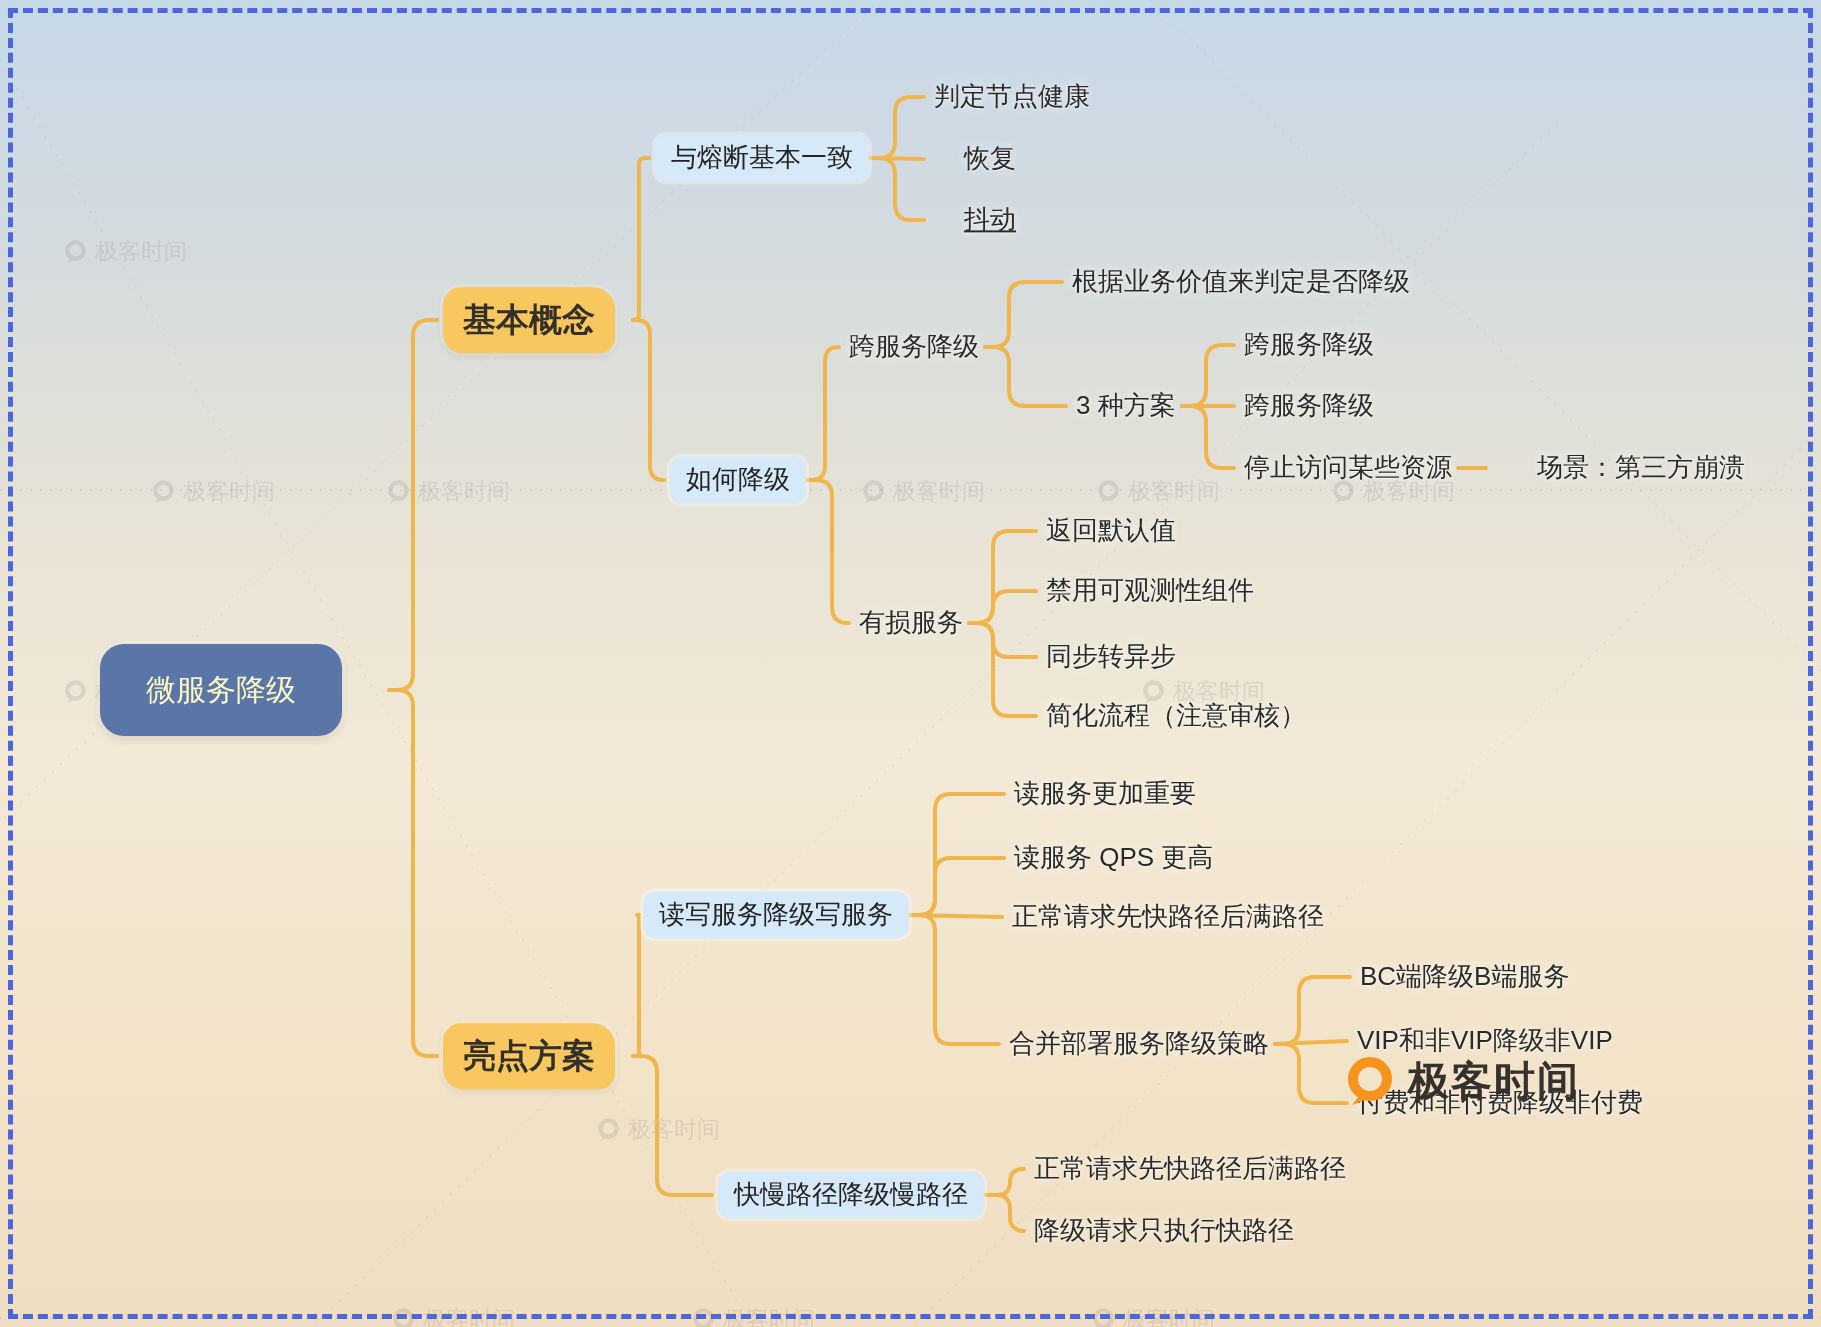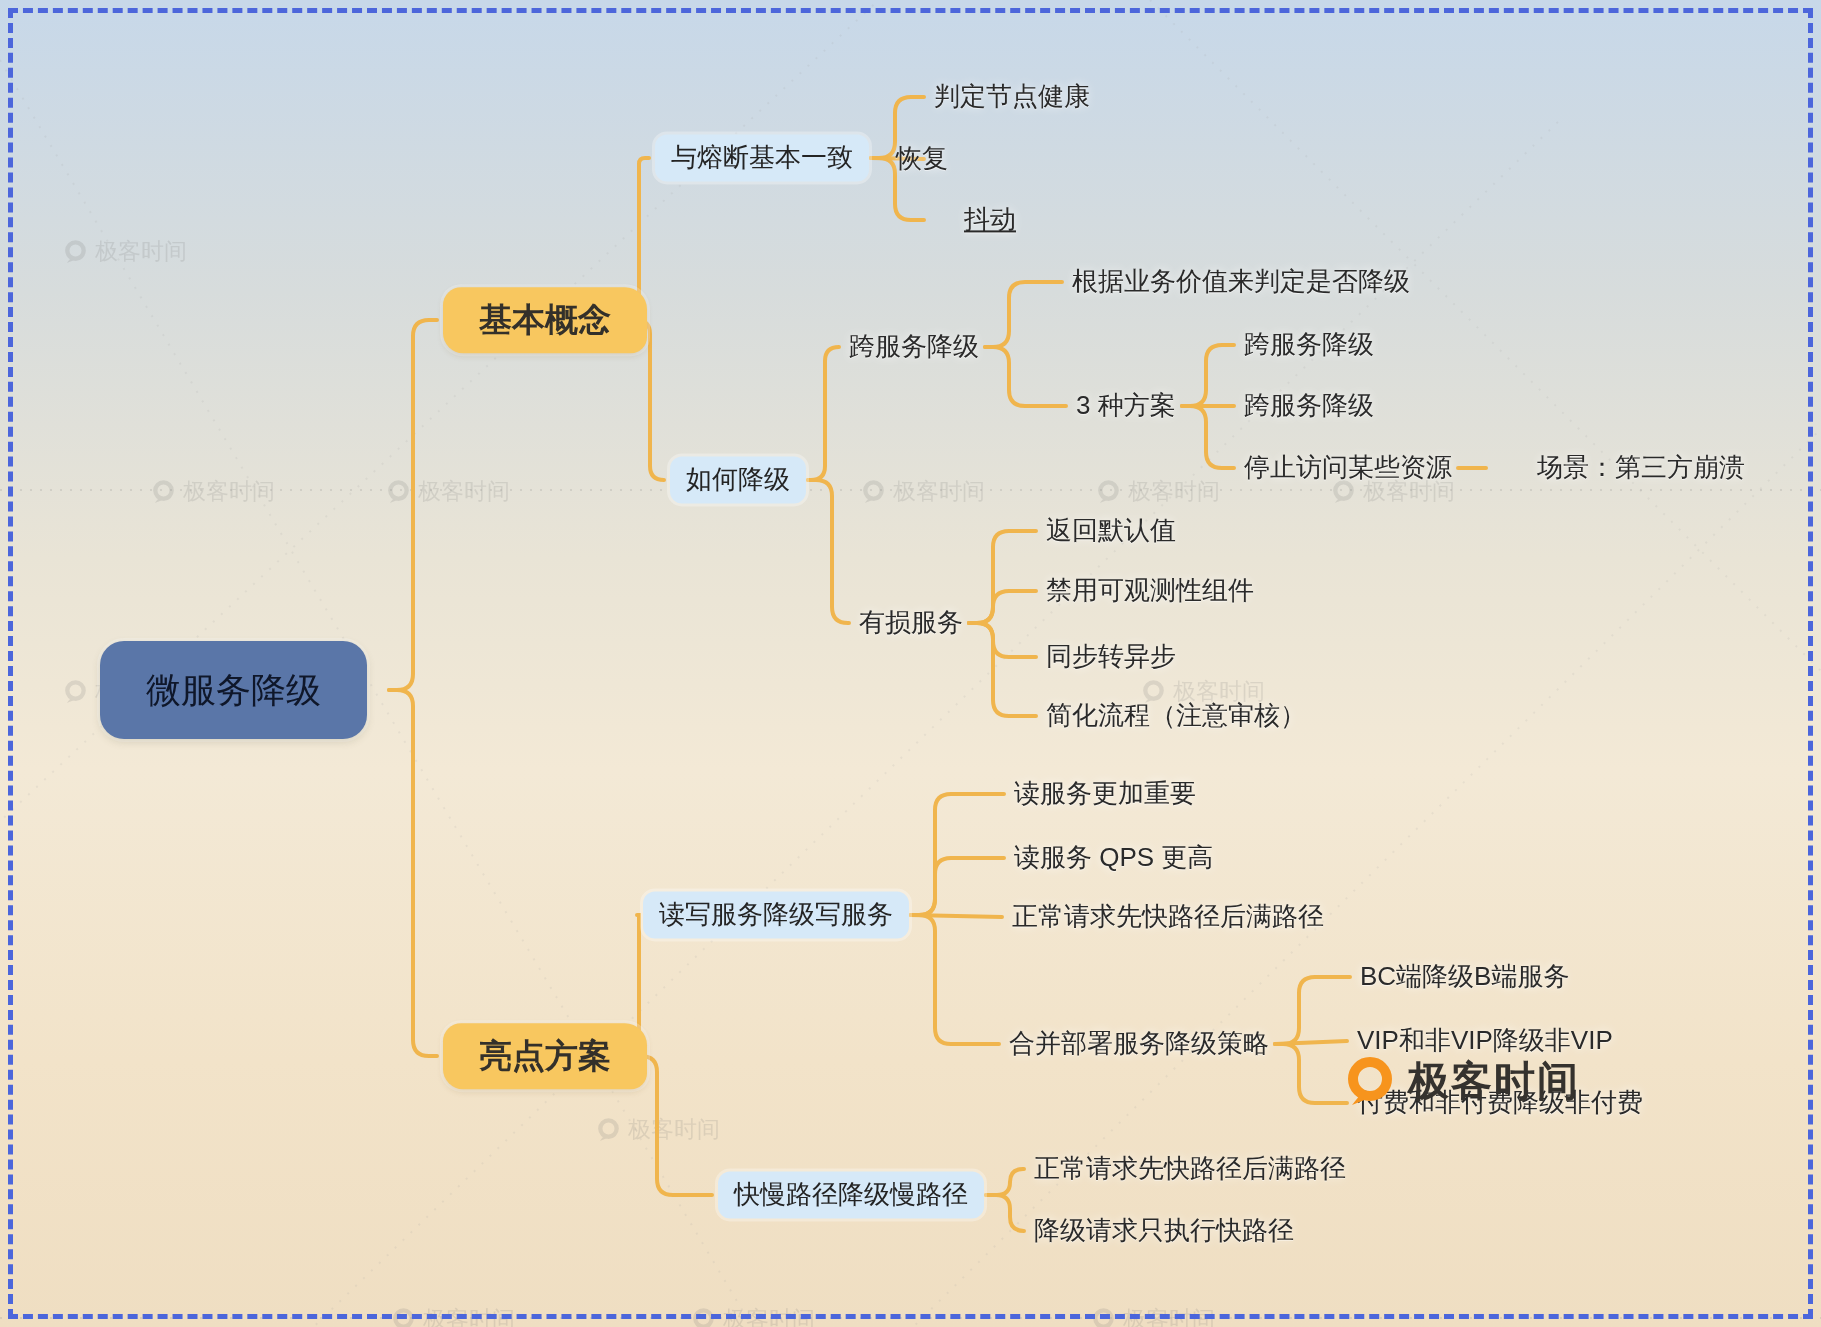--- a/index.html
+++ b/index.html
@@ -7,27 +7,27 @@
     position:relative;width:1821px;height:1327px;overflow:hidden;
     background:linear-gradient(180deg,#c7d8e9 0%,#d7dcdc 22%,#e9e4d6 42%,#f3e9d6 58%,#f2e3c9 80%,#efdec2 100%);
     font-family:"Liberation Sans","DejaVu Sans",sans-serif;
   }
   .border-frame{position:absolute;inset:8px;border:5px dashed #4c66db;pointer-events:none;z-index:60;}
   svg.decor{position:absolute;left:0;top:0;z-index:1;}
   svg.edges{position:absolute;left:0;top:0;z-index:2;}
   .nodes{position:absolute;inset:0;z-index:3;}
   .node{position:absolute;transform:translateY(-50%);white-space:nowrap;line-height:1.2;}
   .node.root{
-    background:#5a76a8;color:#0f172a;font-size:35px;font-weight:500;
+    background:#5a76a8;color:#fef9c3;font-size:30px;font-weight:500;
     padding:28px 46px;border-radius:24px;
     box-shadow:0 3px 8px rgba(90,90,60,.18),0 0 0 3px rgba(255,255,255,.25);
   }
   .node.branch{
     background:#f8c75f;color:#33302a;font-size:33px;font-weight:700;
-    padding:13px 36px;border-radius:18px 22px 16px 20px;
+    padding:13px 20px;border-radius:18px 22px 16px 20px;
     box-shadow:0 2px 6px rgba(120,90,30,.15),0 0 0 3px rgba(255,255,255,.25);
   }
   .node.topic{
     background:#d6e9f8;color:#242424;font-size:26px;font-weight:500;
     padding:8px 16px;border-radius:12px;
     box-shadow:0 0 0 3px rgba(255,255,255,.3);
   }
   .node.leaf{
     color:#2a2a2a;font-size:26px;font-weight:500;padding:2px 4px;
     text-shadow:0 0 10px rgba(255,255,255,.9),0 1px 0 rgba(255,255,255,.5);
@@ -174,21 +174,21 @@
       <path d="M 633 1056 L 641 1056 Q 657 1056 657 1072 L 657 1179 Q 657 1195 673 1195 L 712 1195" fill="none" stroke="#f0b54d" stroke-width="4" stroke-linecap="round"></path>
       <path d="M 986 1195 L 997 1195 Q 1010 1195 1010 1182 L 1010 1182 Q 1010 1169 1023 1169 L 1024 1169" fill="none" stroke="#f0b54d" stroke-width="4" stroke-linecap="round"></path>
       <path d="M 986 1195 L 996 1195 Q 1010 1195 1010 1209 L 1010 1217 Q 1010 1231 1024 1231 L 1024 1231" fill="none" stroke="#f0b54d" stroke-width="4" stroke-linecap="round"></path>
     </svg>
 
   <div class="nodes" id="nodes">
       <div class="node root" style="left: 100px; top: 690px;">微服务降级</div>
       <div class="node branch" style="left: 443px; top: 320px;">基本概念</div>
       <div class="node topic" style="left: 655px; top: 158px;">与熔断基本一致</div>
       <div class="node leaf" style="left: 930px; top: 97px;">判定节点健康</div>
-      <div class="node leaf" style="left: 892px; top: 159px; text-align: center;">恢复</div>
+      <div class="node leaf" style="left: 960px; top: 159px; text-align: center;">恢复</div>
       <div class="node leaf" style="left: 960px; top: 220px; text-decoration: underline;">抖动</div>
       <div class="node topic" style="left: 670px; top: 480px;">如何降级</div>
       <div class="node leaf" style="left: 845px; top: 347px;">跨服务降级</div>
       <div class="node leaf" style="left: 1068px; top: 282px;">根据业务价值来判定是否降级</div>
       <div class="node leaf" style="left: 1072px; top: 406px;">3 种方案</div>
       <div class="node leaf" style="left: 1240px; top: 345px;">跨服务降级</div>
       <div class="node leaf" style="left: 1240px; top: 406px;">跨服务降级</div>
       <div class="node leaf" style="left: 1240px; top: 468px;">停止访问某些资源</div>
       <div class="node leaf" style="left: 1492px; top: 468px; margin-left: 41px;">场景：第三方崩溃</div>
       <div class="node leaf" style="left: 855px; top: 623px;">有损服务</div>

